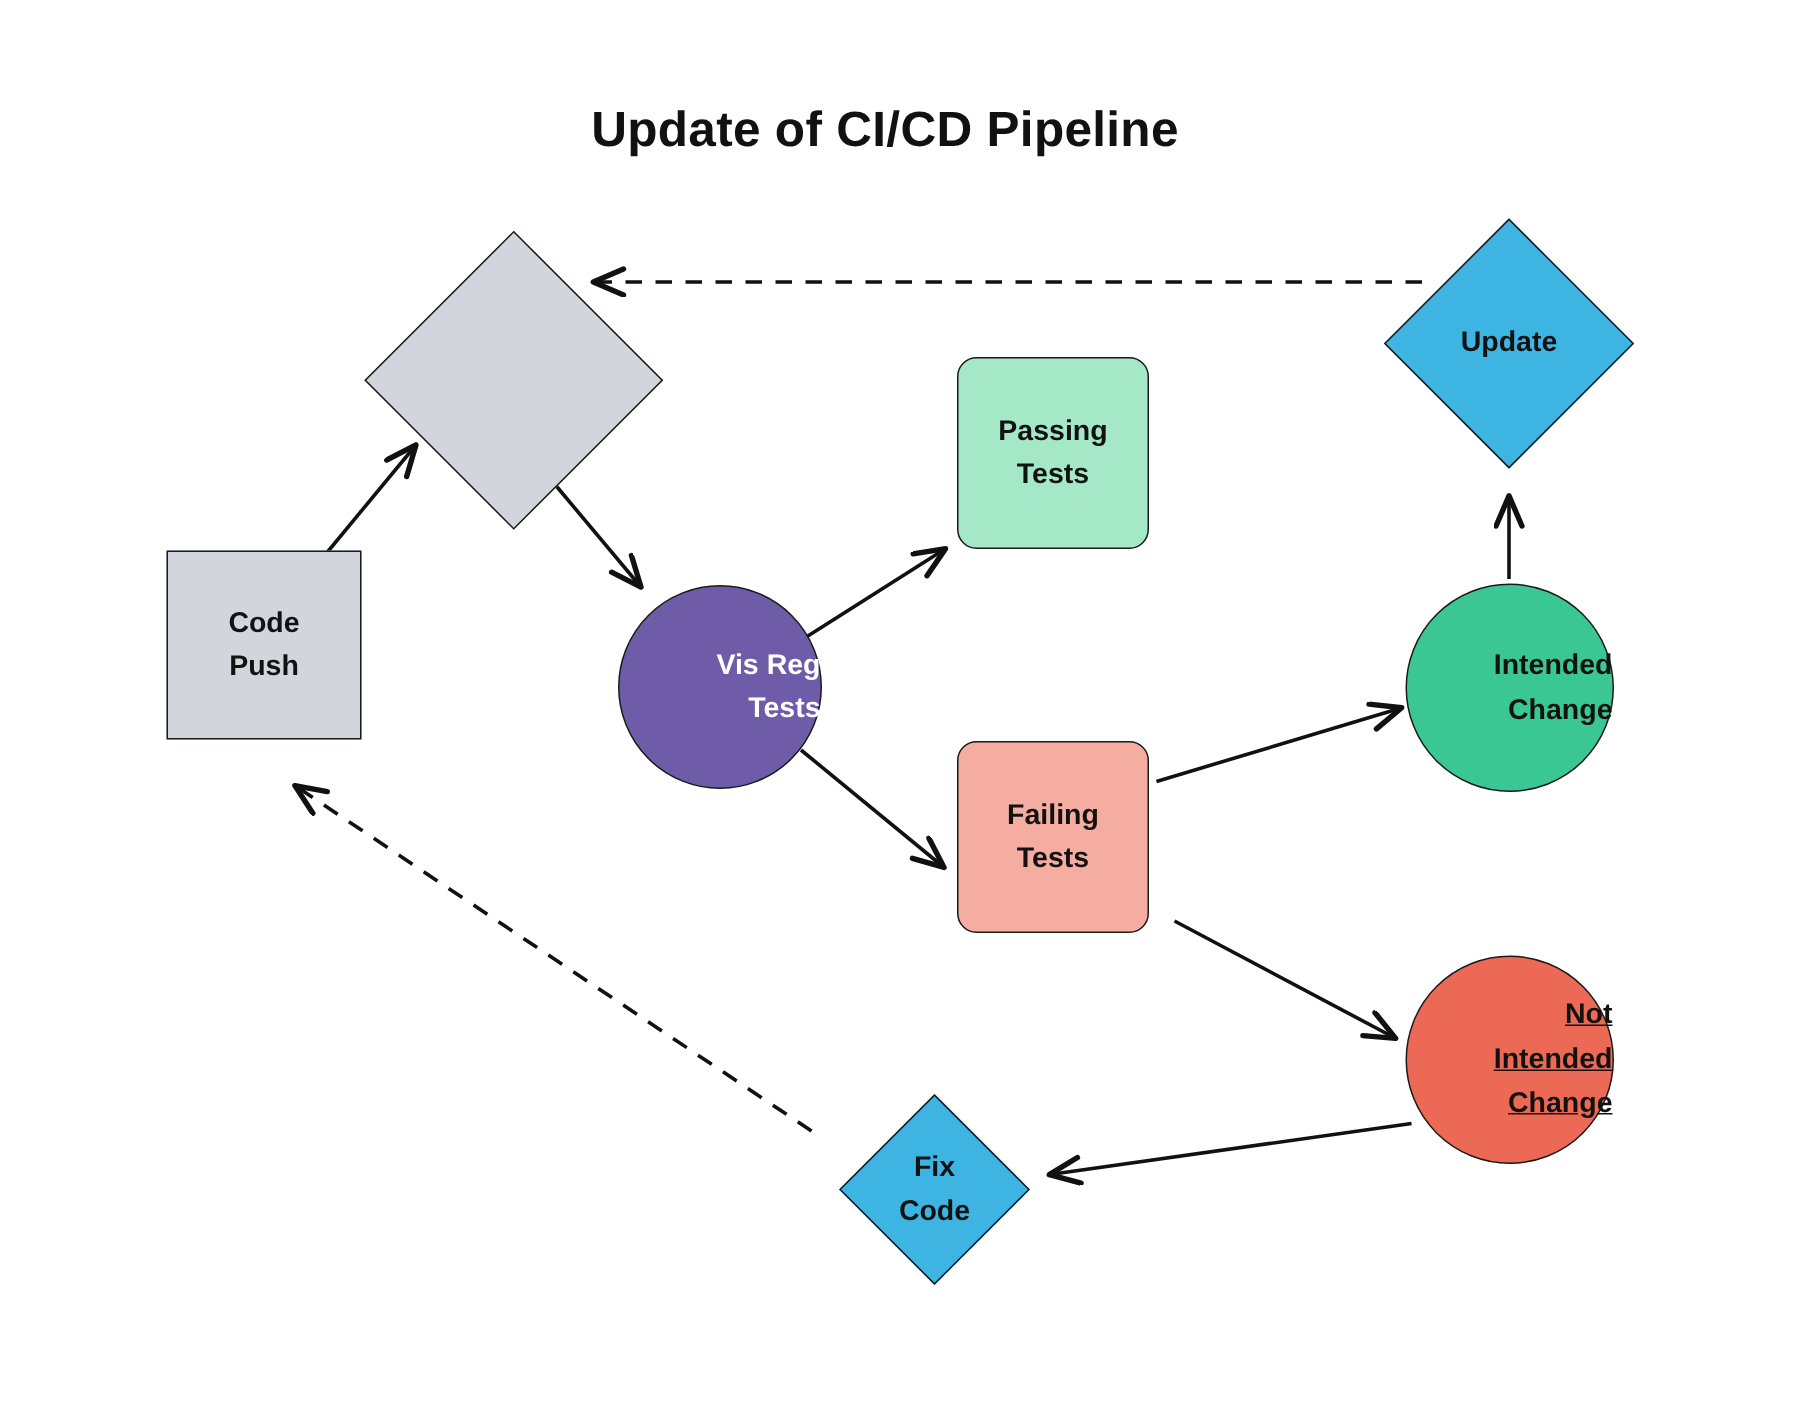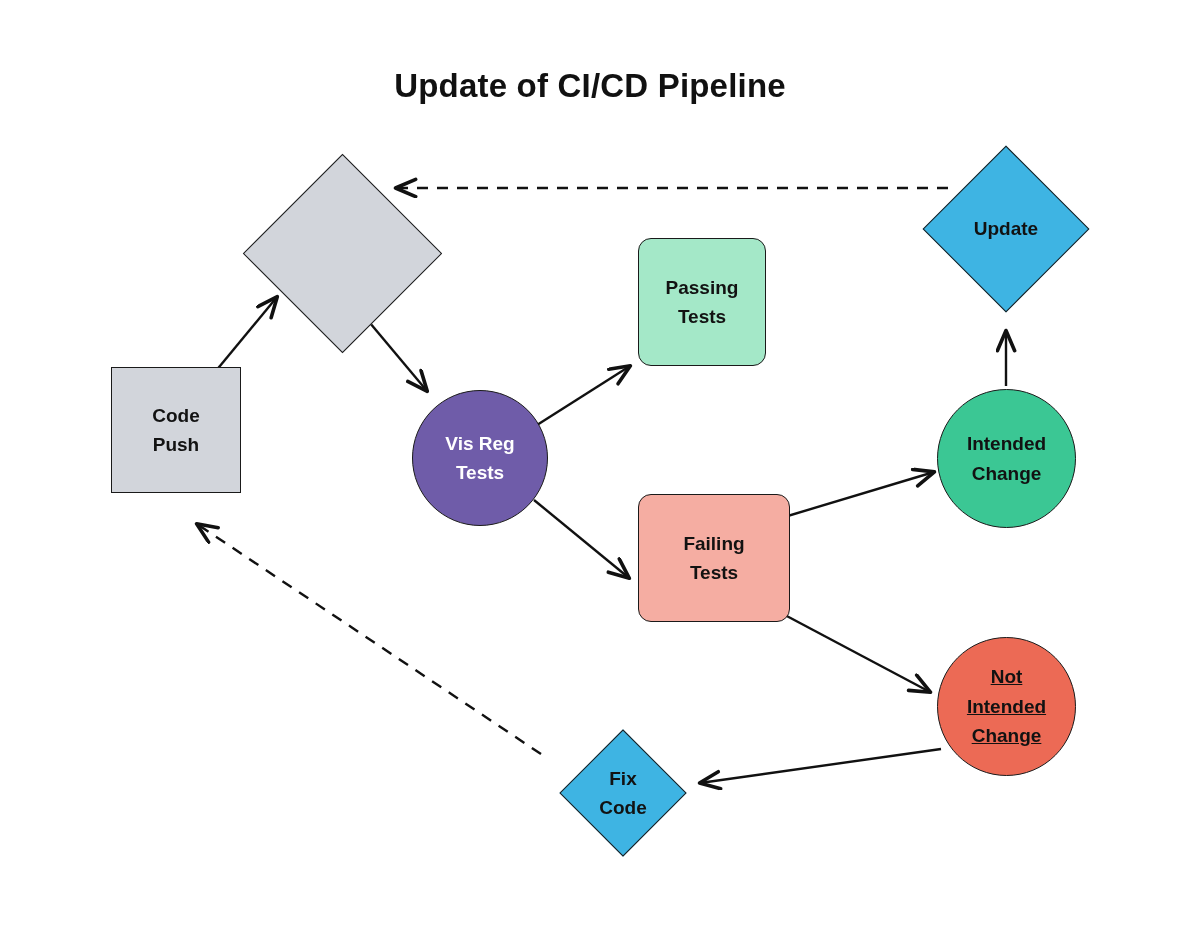--- a/index.html
+++ b/index.html
@@ -52,21 +52,21 @@
     font-size: 19px;
     line-height: 1.55;
     color: #121212;
     border: 1.6px solid #1a1a1a;
   }
   .node .line { display: block; white-space: nowrap; }
 
   
   .shape-rect { border-radius: 0; }
   .shape-round { border-radius: 13px; }
-  .shape-circle { border-radius: 50%; }
+  .shape-circle { border-radius: 50%; align-items: flex-end; }
   .shape-diamond {
     border: none;
     background: none !important;
   }
   .shape-diamond .dia-fill {
     position: absolute;
     left: 0; top: 0;
     width: 100%; height: 100%;
     transform: rotate(45deg);
     border: 1.6px solid #1a1a1a;
@@ -76,21 +76,21 @@
     position: relative;
     z-index: 2;
     width: 150%;
   }
 
   
   #node-code-push   { left: 111px; top: 367px; width: 130px;  height: 126px; }
   #node-ci-run      { left: 272px; top: 183px; width: 141px;  height: 141px; }
   #node-vis-reg     { left: 412px; top: 390px; width: 136px;  height: 136px; color:#ffffff; }
   #node-passing     { left: 638px; top: 238px; width: 128px;  height: 128px; }
-  #node-failing     { left: 638px; top: 494px; width: 152px;  height: 128px; }
+  #node-failing     { left: 638px; top: 494px; width: 128px;  height: 128px; }
   #node-update-base { left: 947px; top: 170px; width: 118px;  height: 118px; }
   #node-intended    { left: 937px; top: 389px; width: 139px;  height: 139px; }
   #node-not-intend  { left: 937px; top: 637px; width: 139px;  height: 139px; text-decoration: underline; }
   #node-fix-code    { left: 578px; top: 748px; width: 90px;   height: 90px; }
 
   #node-update-base .dia-label,
   #node-fix-code .dia-label { width: 190%; }
 </style>
 </head>
 <body>

